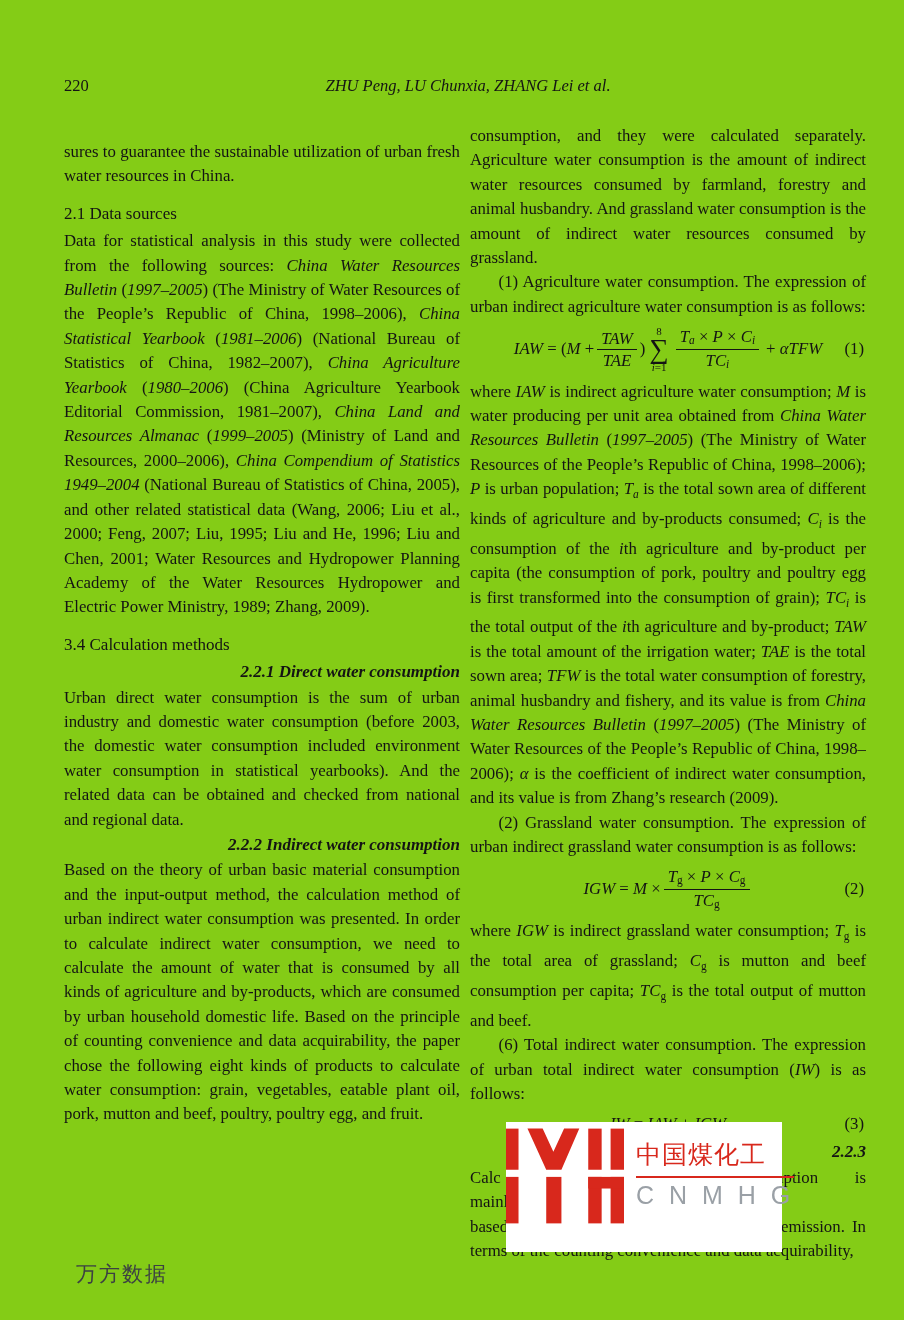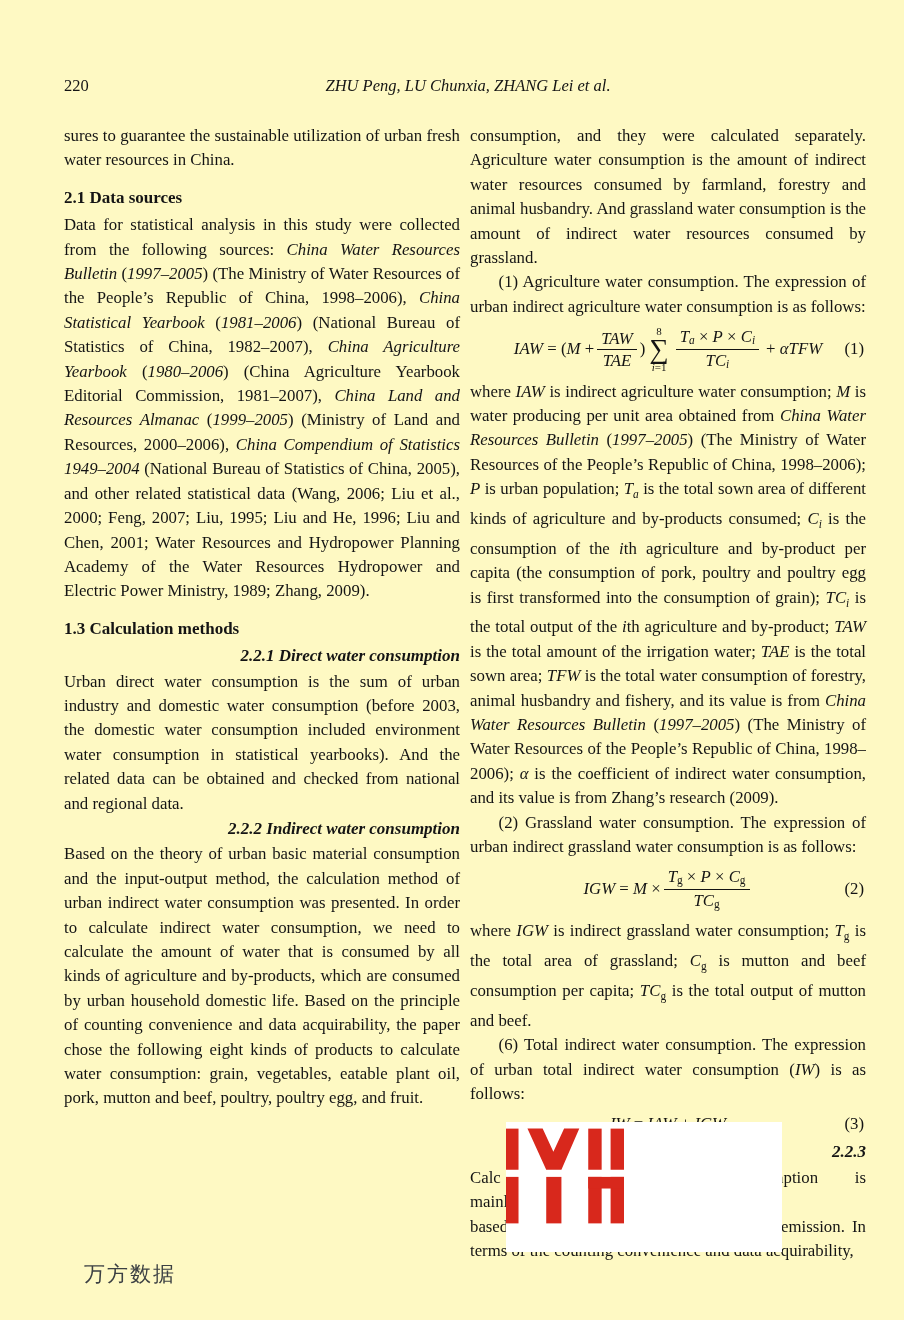--- a/index.html
+++ b/index.html
@@ -1,29 +1,29 @@
 <!DOCTYPE html>
 <html style="--wm-red: #d8281c; --wm-gray: #9aa0a6;"><head>
 <meta charset="utf-8">
 <style>
   html,body{margin:0;padding:0;background:#e8e8e8;}
   .page{
     position:relative; width:904px; height:1320px; margin:0 auto;
-    background:#fef9c3; overflow:hidden;
+    background:#84cc16; overflow:hidden;
     font-family:"Liberation Serif", serif; color:#141414;
   }
   .header-pageno{position:absolute; left:64px; top:76px; font-size:16.5px;}
   .header-title{position:absolute; left:16px; width:100%; top:76px; text-align:center;
     font-style:italic; font-size:16.5px;}
   .col{position:absolute; top:124px; width:396px; font-size:16.8px; line-height:24.4px;
     text-align:justify;}
-  .col-left{left:64px;}
+  .col-left{left:64px;margin-top:16px;}
   .col-right{left:470px;}
   .h-major{font-size:19.5px; font-weight:bold; margin:21px 0 19px; text-align:left;}
-  .h-sub{font-size:17px; font-weight:bold; margin:13px 0 3px; text-align:left;}
+  .h-sub{font-size:17px; font-weight:normal; margin:13px 0 3px; text-align:left;}
   .h-subi{font-size:17px; font-weight:bold; font-style:italic; margin:1px 0 1px; text-align:right;}
   .para{margin:0;}
   .indent{text-indent:1.7em;}
   .st-i{font-style:italic;}
   .st-sub{font-size:68%; vertical-align:-18%;}
   .st-isub{font-size:68%; vertical-align:-18%; font-style:italic;}
 
   .equation{position:relative; display:flex; align-items:center; justify-content:center;
     margin:7px 0; min-height:46px; text-indent:0;}
   .eq-label{position:absolute; right:2px; top:50%; transform:translateY(-50%);}
@@ -43,39 +43,39 @@
   .watermark{position:absolute; left:506px; top:1122px; width:276px; height:130px;
     background:#ffffff; z-index:5; display:flex; align-items:flex-start;}
   .wm-logo{flex:0 0 auto;}
   .wm-textcol{margin-left:12px; padding-top:16px;}
   .wm-cn{color:var(--wm-red,#d8281c); font-size:25px; letter-spacing:1px;
     border-bottom:2.5px solid var(--wm-red,#d8281c); padding-bottom:5px; white-space:nowrap;
     font-family:"Liberation Sans", sans-serif;}
   .wm-latin{color:var(--wm-gray,#9aa0a6); font-size:25px; letter-spacing:4px; margin-top:3px;
     font-family:"Liberation Sans", sans-serif; white-space:nowrap;}
 
-  .wanfang{position:absolute; left:84px; top:1260px; font-size:21px; color:#3c4043;
+  .wanfang{position:absolute; left:76px; top:1260px; font-size:21px; color:#3c4043;
     font-family:Liberation Sans, sans-serif; letter-spacing:2px;}
 </style>
 </head>
 <body>
 
 <div class="page">
 
   <div class="header-pageno">220</div>
   <div class="header-title">ZHU Peng, LU Chunxia, ZHANG Lei et al.</div>
 
   <div class="col col-left">
     <p class="para"><span>sures to guarantee the sustainable utilization of urban fresh water resources in China.</span></p>
 
 
     <div class="h-sub">2.1 Data sources</div>
     <p class="para"><span>Data for statistical analysis in this study were collected from the following sources: </span><span class="st-i">China Water Resources Bulletin</span><span> (</span><span class="st-i">1997–2005</span><span>) (The Ministry of Water Resources of the People’s Republic of China, 1998–2006), </span><span class="st-i">China Statistical Yearbook</span><span> (</span><span class="st-i">1981–2006</span><span>) (National Bureau of Statistics of China, 1982–2007), </span><span class="st-i">China Agriculture Yearbook</span><span> (</span><span class="st-i">1980–2006</span><span>) (China Agriculture Yearbook Editorial Commission, 1981–2007), </span><span class="st-i">China Land and Resources Almanac</span><span> (</span><span class="st-i">1999–2005</span><span>) (Ministry of Land and Resources, 2000–2006), </span><span class="st-i">China Compendium of Statistics 1949–2004</span><span> (National Bureau of Statistics of China, 2005), and other related statistical data (Wang, 2006; Liu et al., 2000; Feng, 2007; Liu, 1995; Liu and He, 1996; Liu and Chen, 2001; Water Resources and Hydropower Planning Academy of the Water Resources Hydropower and Electric Power Ministry, 1989; Zhang, 2009).</span></p>
 
-    <div class="h-sub">1.3 Calculation methods</div>
+    <div class="h-sub">3.4 Calculation methods</div>
     <div class="h-subi">2.2.1 Direct water consumption</div>
     <p class="para"><span>Urban direct water consumption is the sum of urban industry and domestic water consumption (before 2003, the domestic water consumption included environment water consumption in statistical yearbooks). And the related data can be obtained and checked from national and regional data.</span></p>
 
     <div class="h-subi">2.2.2 Indirect water consumption</div>
     <p class="para"><span>Based on the theory of urban basic material consumption and the input-output method, the calculation method of urban indirect water consumption was presented. In order to calculate indirect water consumption, we need to calculate the amount of water that is consumed by all kinds of agriculture and by-products, which are consumed by urban household domestic life. Based on the principle of counting convenience and data acquirability, the paper chose the following eight kinds of products to calculate water consumption: grain, vegetables, eatable plant oil, pork, mutton and beef, poultry, poultry egg, and fruit.</span></p>
   </div>
 
   <div class="col col-right">
     <p class="para"><span>consumption, and they were calculated separately. Agriculture water consumption is the amount of indirect water resources consumed by farmland, forestry and animal husbandry. And grassland water consumption is the amount of indirect water resources consumed by grassland.</span></p>
     <p class="para indent"><span>(1) Agriculture water consumption. The expression of urban indirect agriculture water consumption is as follows:</span></p>
@@ -135,17 +135,21 @@
         <rect x="0" y="56" width="14" height="52"></rect>
         <polygon points="24,2 41,2 53,28 65,2 82,2 62,48 45,48"></polygon>
         <rect x="45" y="56" width="17" height="52"></rect>
         <rect x="92" y="2" width="15" height="46"></rect>
         <rect x="92" y="56" width="15" height="52"></rect>
         <rect x="117" y="2" width="15" height="46"></rect>
         <rect x="117" y="56" width="15" height="52"></rect>
         <rect x="92" y="56" width="40" height="13"></rect>
       </g>
     </svg>
+    <div class="wm-textcol">
+      <div class="wm-cn">中国煤化工</div>
+      <div class="wm-latin">C N M H G</div>
+    </div>
   </div>
 
   <div class="wanfang">万方数据</div>
 
 </div>
 
 </body></html>

